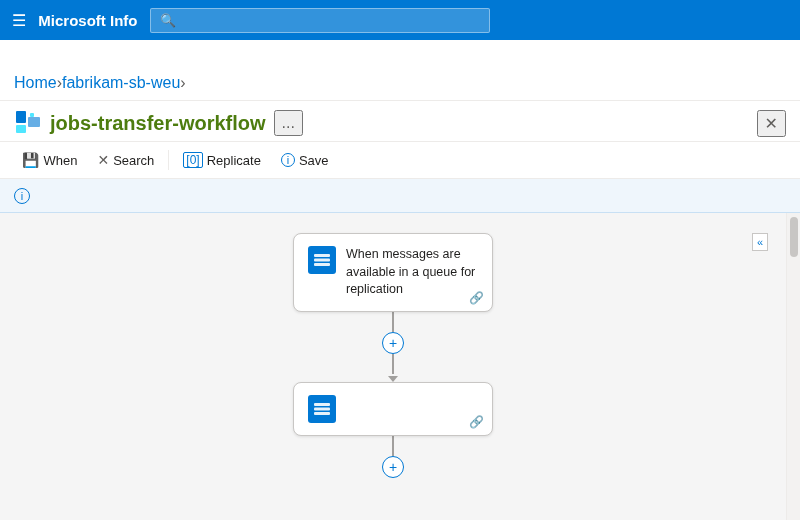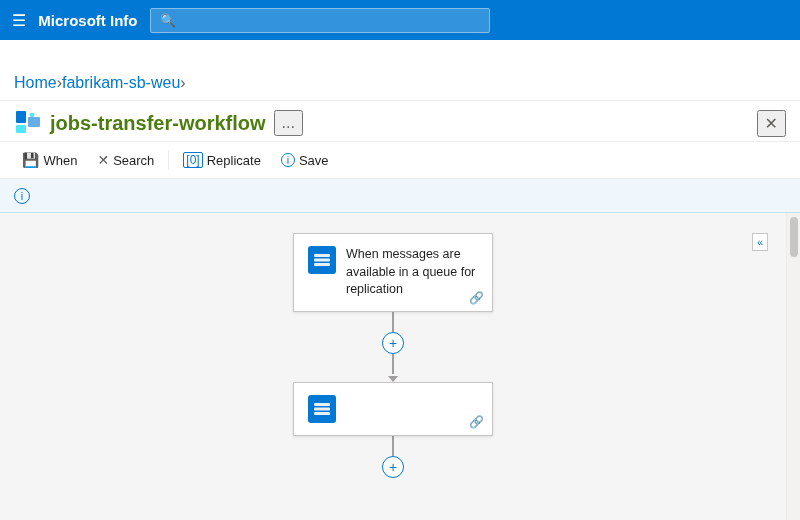--- a/index.html
+++ b/index.html
@@ -164,21 +164,21 @@
       cursor: pointer;
       font-size: 11px;
       color: #0078d4;
       z-index: 10;
     }
 
     
     .workflow-node {
       background: #fff;
       border: 1.5px solid #c8c6c4;
-      border-radius: 0;
+      border-radius: 8px;
       width: 200px;
       padding: 12px 14px;
       position: relative;
       box-shadow: 0 1px 3px rgba(0,0,0,0.1);
     }
     .node-header {
       display: flex;
       align-items: flex-start;
       gap: 10px;
     }

